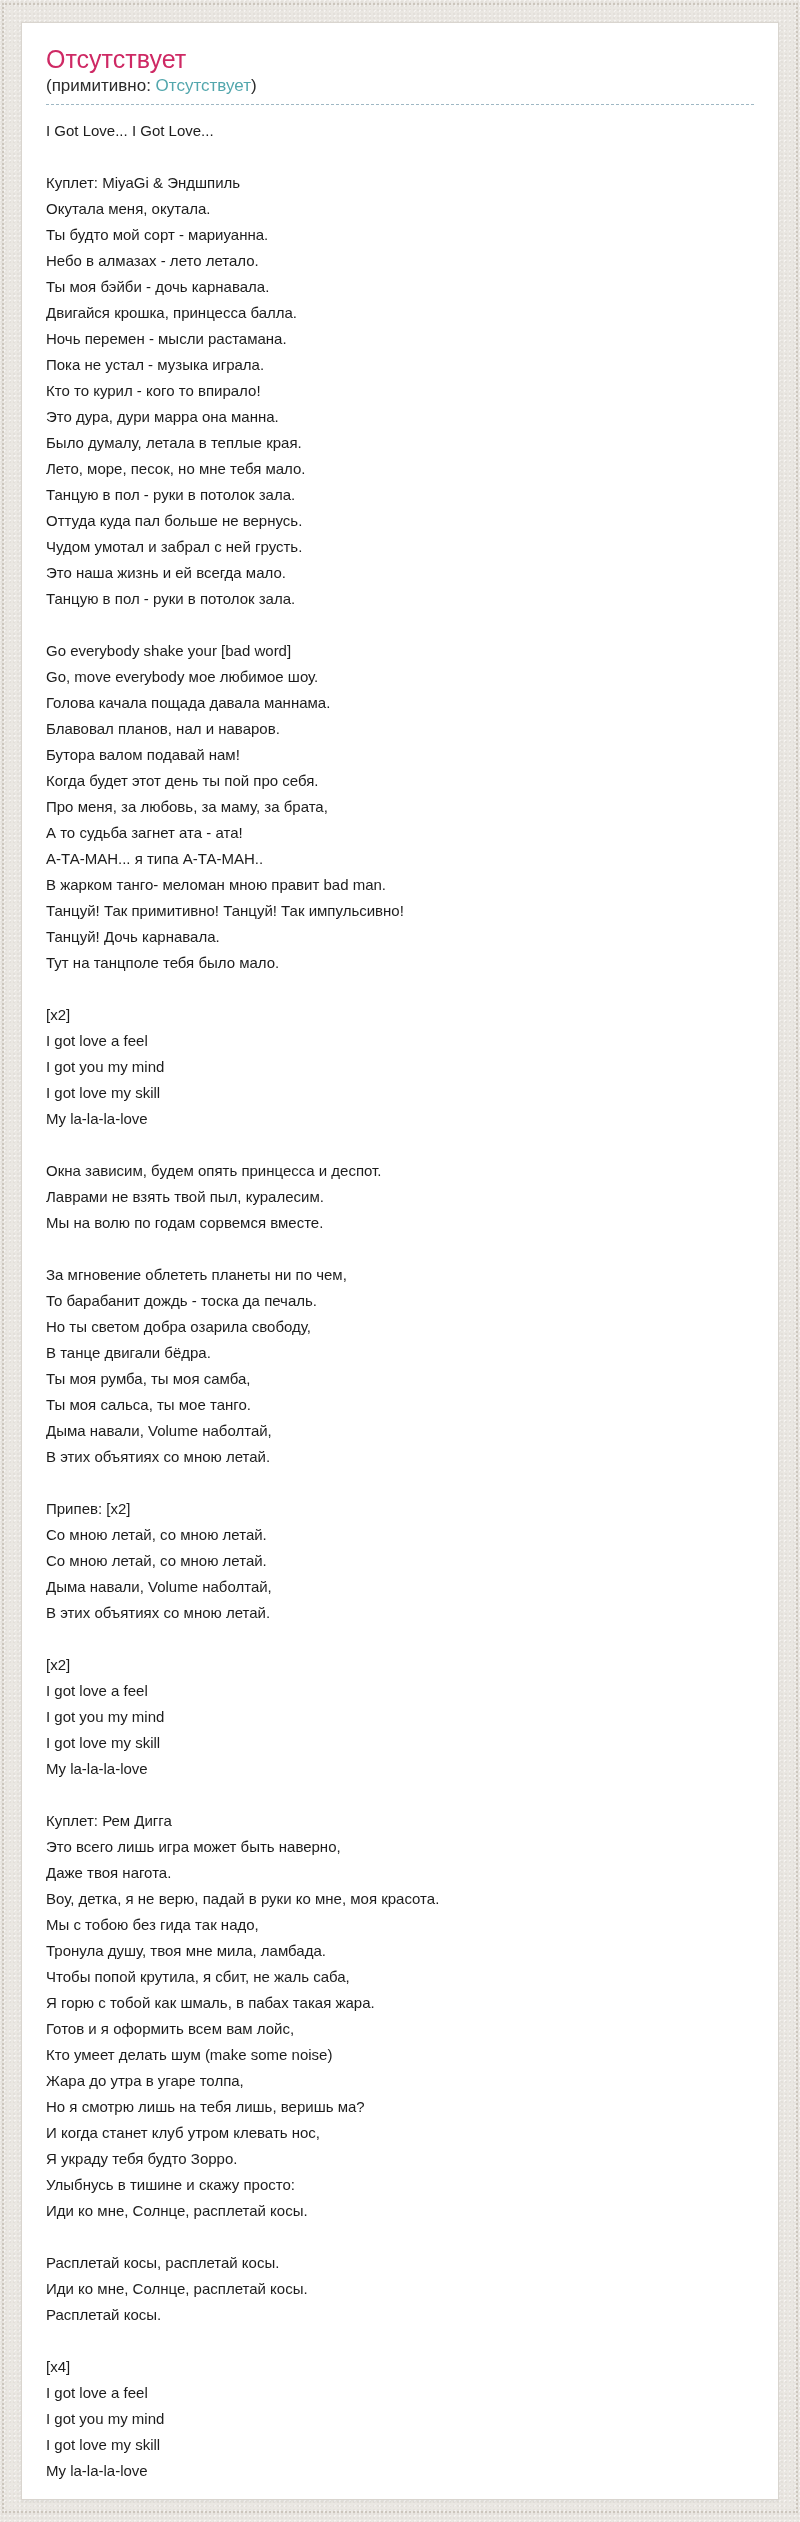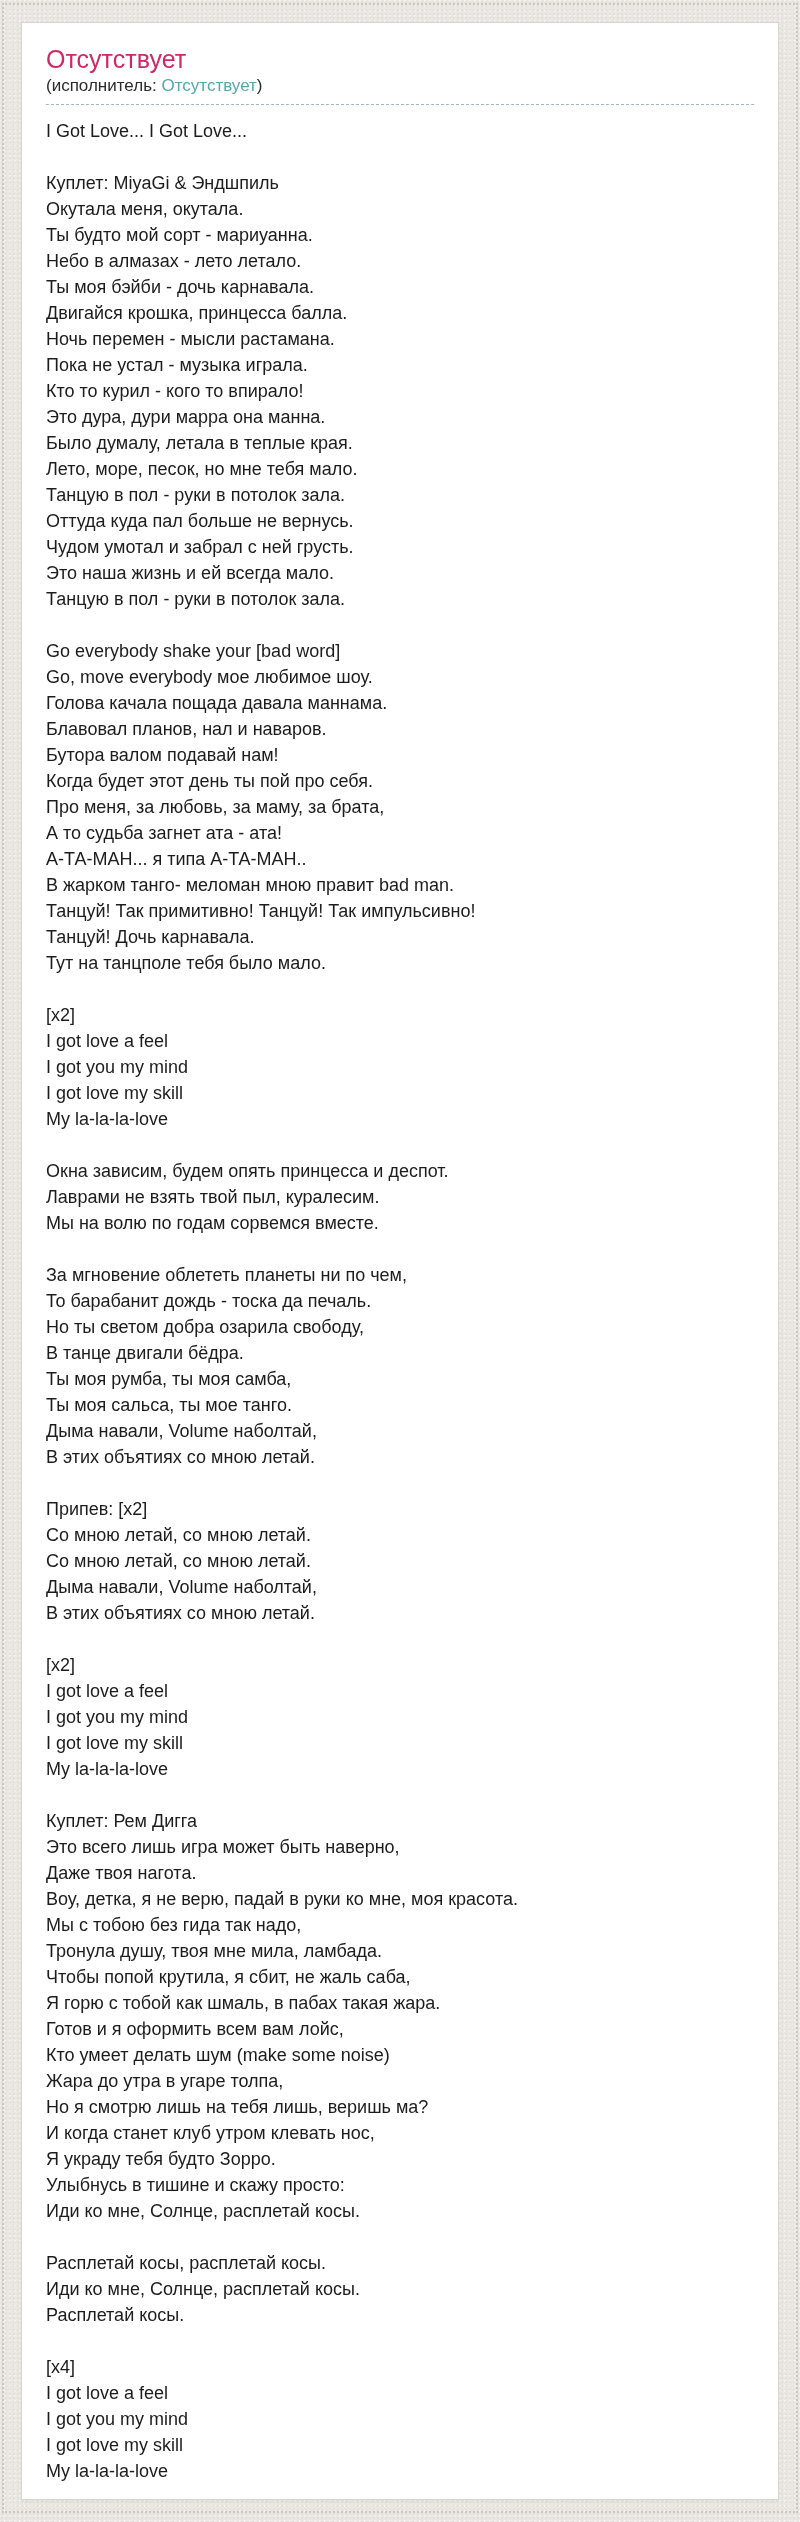--- a/index.html
+++ b/index.html
@@ -56,35 +56,35 @@
     line-height: 20px;
     color: #2b2b2b;
   }
   .artist-link {
     color: #53a7ad;
     text-decoration: none;
     cursor: pointer;
   }
   .lyrics-text {
     margin-top: 13px;
-    font-size: 18px;
+    font-size: 15px;
     line-height: 26px;
     color: #1c1c1c;
     white-space: pre-line;
   }
 </style>
 </head>
 <body>
 
 <div class="page-dotted-frame"></div>
 
 <div class="lyrics-card">
   <div class="song-header">
     <h1 class="song-title">Отсутствует</h1>
-    <div class="song-subtitle"><span>(исполнитель: </span><a href="#" class="artist-link">Отсутствует</a><span>)</span></div>
+    <div class="song-subtitle"><span>(примитивно: </span><a href="#" class="artist-link">Отсутствует</a><span>)</span></div>
   </div>
 
   <div class="lyrics-text">I Got Love... I Got Love...
 
 Куплет: MiyaGi &amp; Эндшпиль
 Окутала меня, окутала.
 Ты будто мой сорт - мариуанна.
 Небо в алмазах - лето летало.
 Ты моя бэйби - дочь карнавала.
 Двигайся крошка, принцесса балла.

